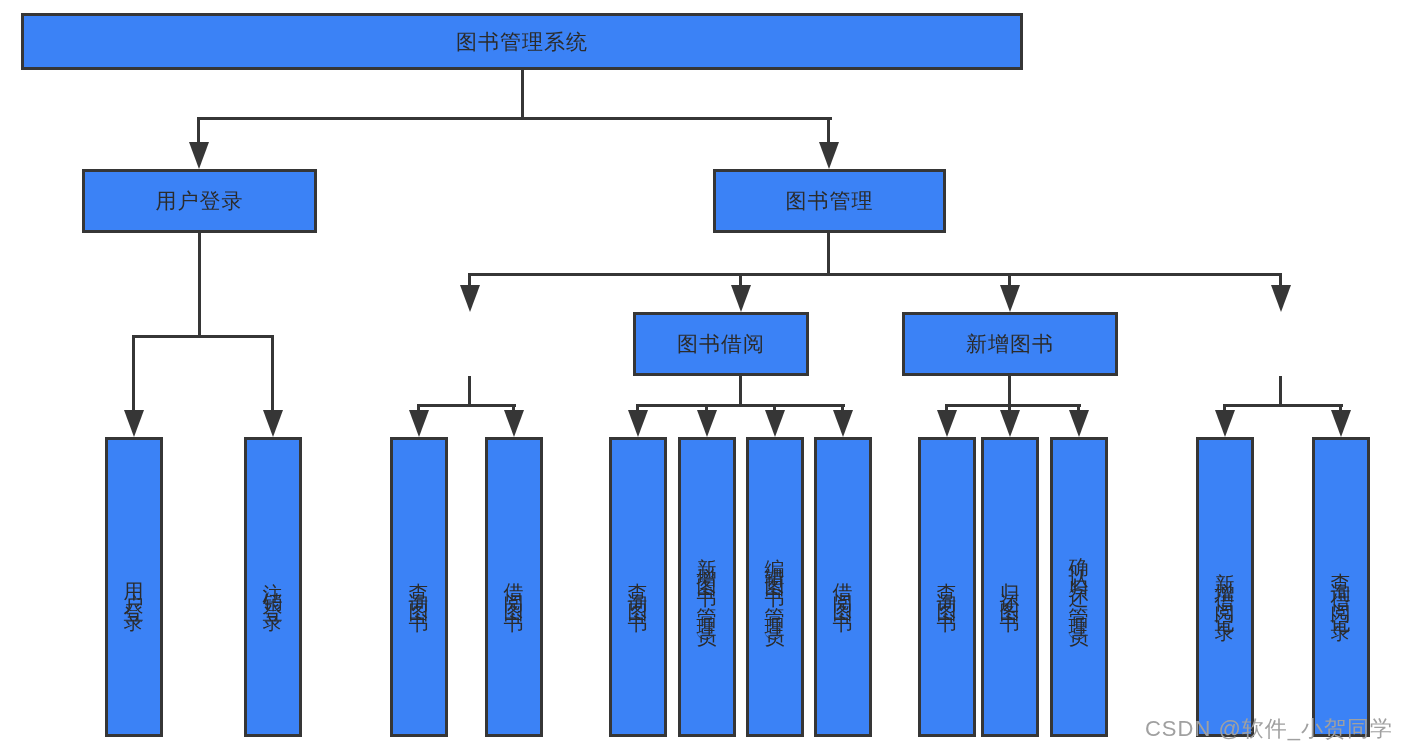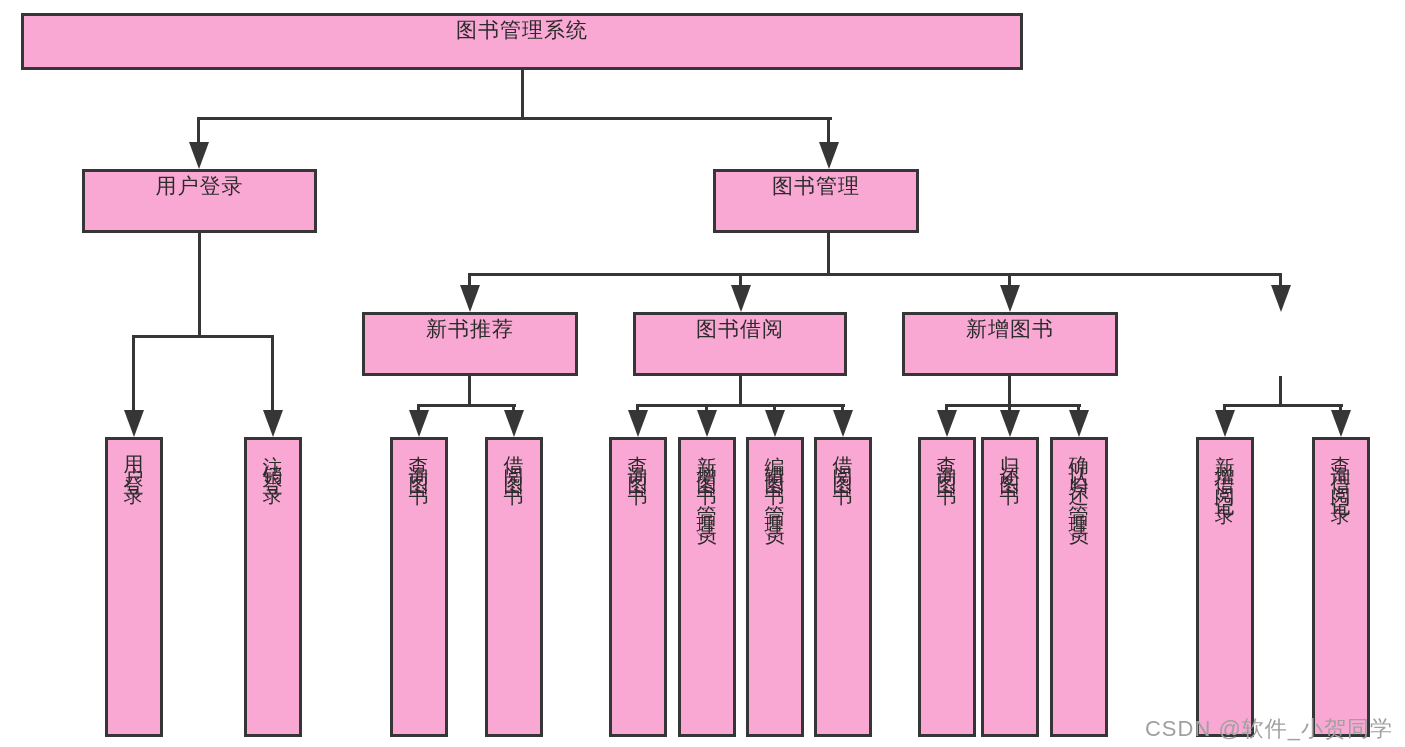--- a/index.html
+++ b/index.html
@@ -17,23 +17,23 @@
     position: relative;
     width: 1405px;
     height: 747px;
     background: var(--background);
     overflow: hidden;
   }
   .box {
     position: absolute;
     box-sizing: border-box;
     border: 3px solid var(--line);
-    background: #f9a8d4;
+    background: #3b82f6;
     display: flex;
-    align-items: flex-start;
+    align-items: center;
     justify-content: center;
     font-family: Liberation Serif, serif;
   }
   .hlabel {
     font-size: 21px;
     color: var(--text);
     letter-spacing: 1px;
     white-space: nowrap;
   }
   .leaf {
@@ -91,21 +91,21 @@
     <div class="hl" style="left:197px;top:117px;width:635px"></div>
     <div class="vl" style="left:197px;top:117px;height:26px"></div>
     <div class="arrow" style="left:189px;top:142px"></div>
     <div class="vl" style="left:827px;top:117px;height:26px"></div>
     <div class="arrow" style="left:819px;top:142px"></div>
   </div>
 
   <div class="box" style="left:82px;top:169px;width:235px;height:64px">
     <span class="hlabel">用户登录</span>
   </div>
-  <div class="box" style="left:713px;top:169px;width:206px;height:64px">
+  <div class="box" style="left:713px;top:169px;width:233px;height:64px">
     <span class="hlabel">图书管理</span>
   </div>
 
   <div>
     <div class="vl" style="left:198px;top:233px;height:104px"></div>
     <div class="hl" style="left:132px;top:335px;width:142px"></div>
     <div class="vl" style="left:132px;top:335px;height:76px"></div>
     <div class="arrow" style="left:124px;top:410px"></div>
     <div class="vl" style="left:271px;top:335px;height:76px"></div>
     <div class="arrow" style="left:263px;top:410px"></div>
@@ -117,24 +117,21 @@
     <div class="vl" style="left:468px;top:273px;height:14px"></div>
     <div class="arrow" style="left:460px;top:285px"></div>
     <div class="vl" style="left:739px;top:273px;height:14px"></div>
     <div class="arrow" style="left:731px;top:285px"></div>
     <div class="vl" style="left:1008px;top:273px;height:14px"></div>
     <div class="arrow" style="left:1000px;top:285px"></div>
     <div class="vl" style="left:1279px;top:273px;height:14px"></div>
     <div class="arrow" style="left:1271px;top:285px"></div>
   </div>
 
-  <div class="box" style="left:362px;top:312px;width:216px;height:64px">
-    <span class="hlabel">新书推荐</span>
-  </div>
-  <div class="box" style="left:633px;top:312px;width:214px;height:64px">
+  <div class="box" style="left:633px;top:312px;width:176px;height:64px">
     <span class="hlabel">图书借阅</span>
   </div>
   <div class="box" style="left:902px;top:312px;width:216px;height:64px">
     <span class="hlabel">新增图书</span>
   </div>
 
   <div>
     <div class="vl" style="left:468px;top:376px;height:31px"></div>
     <div class="hl" style="left:417px;top:404px;width:99px"></div>
     <div class="vl" style="left:417px;top:404px;height:9px"></div>

